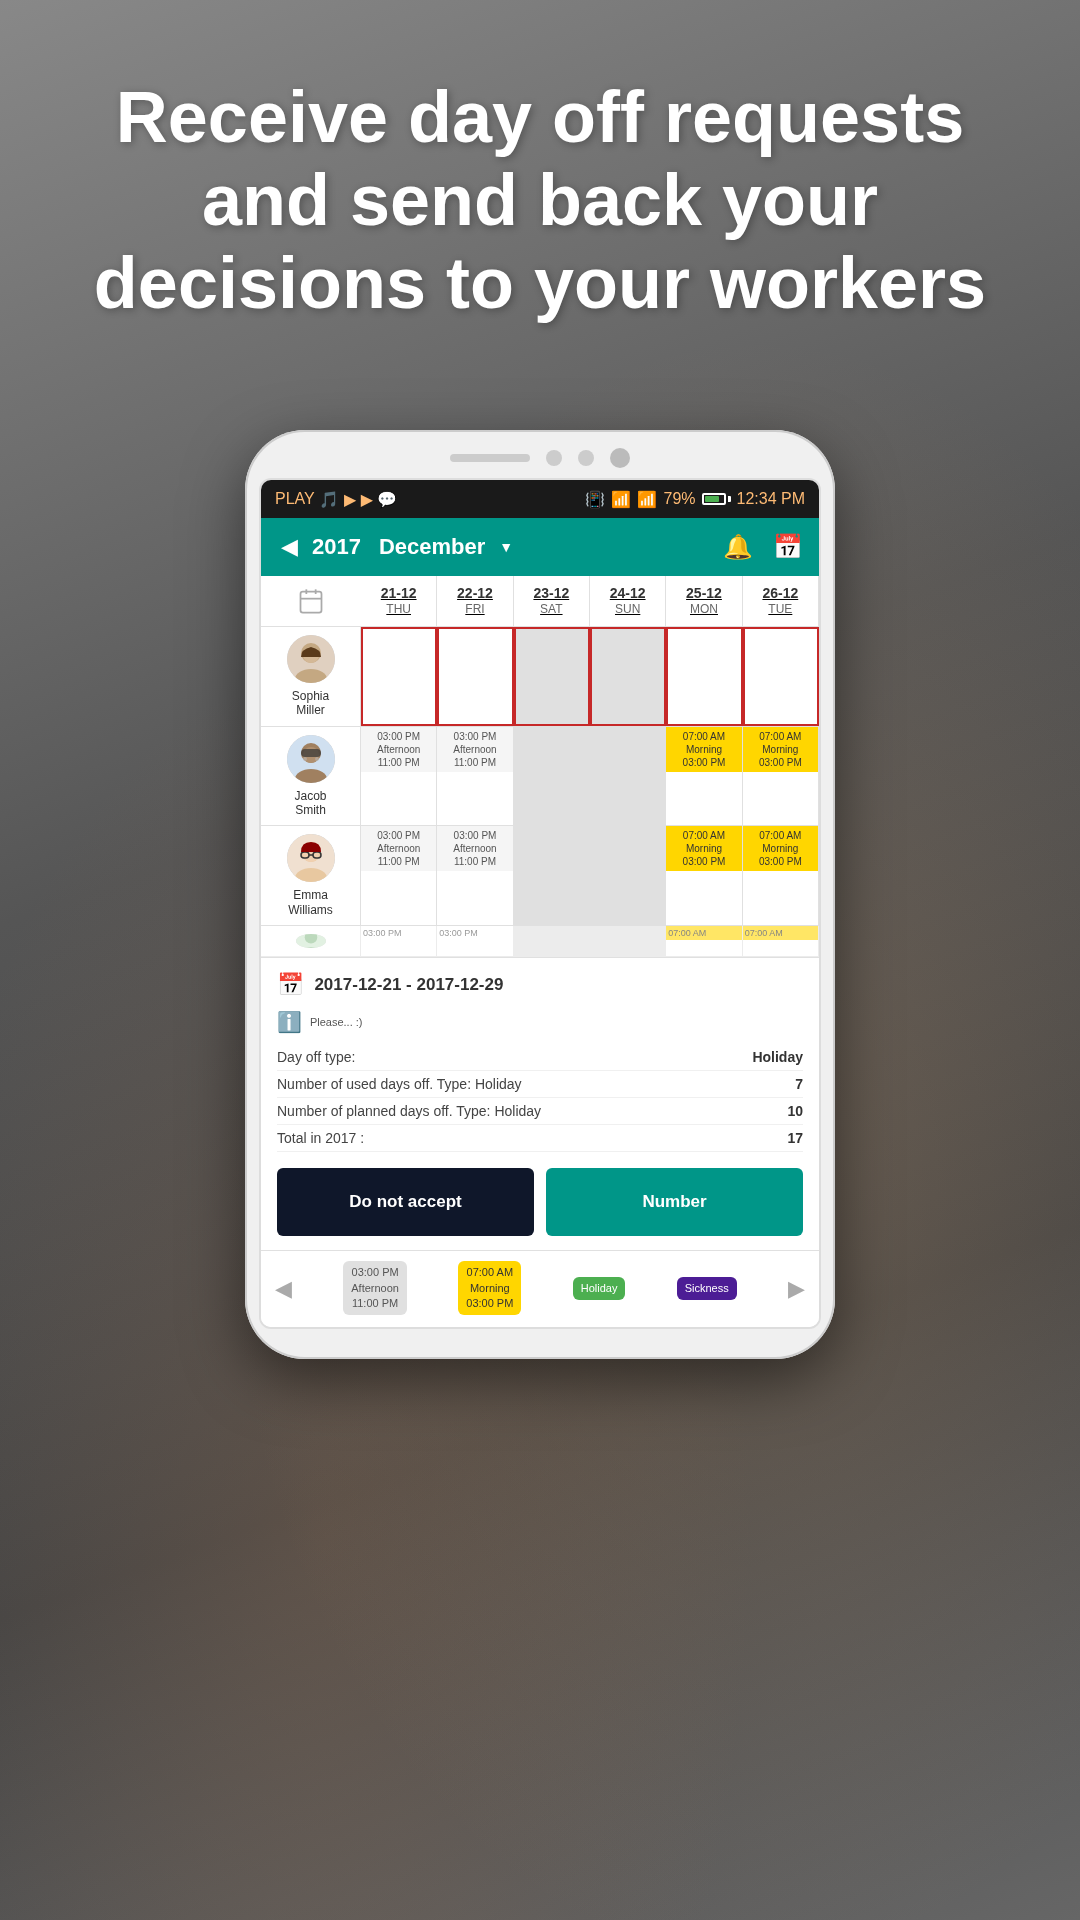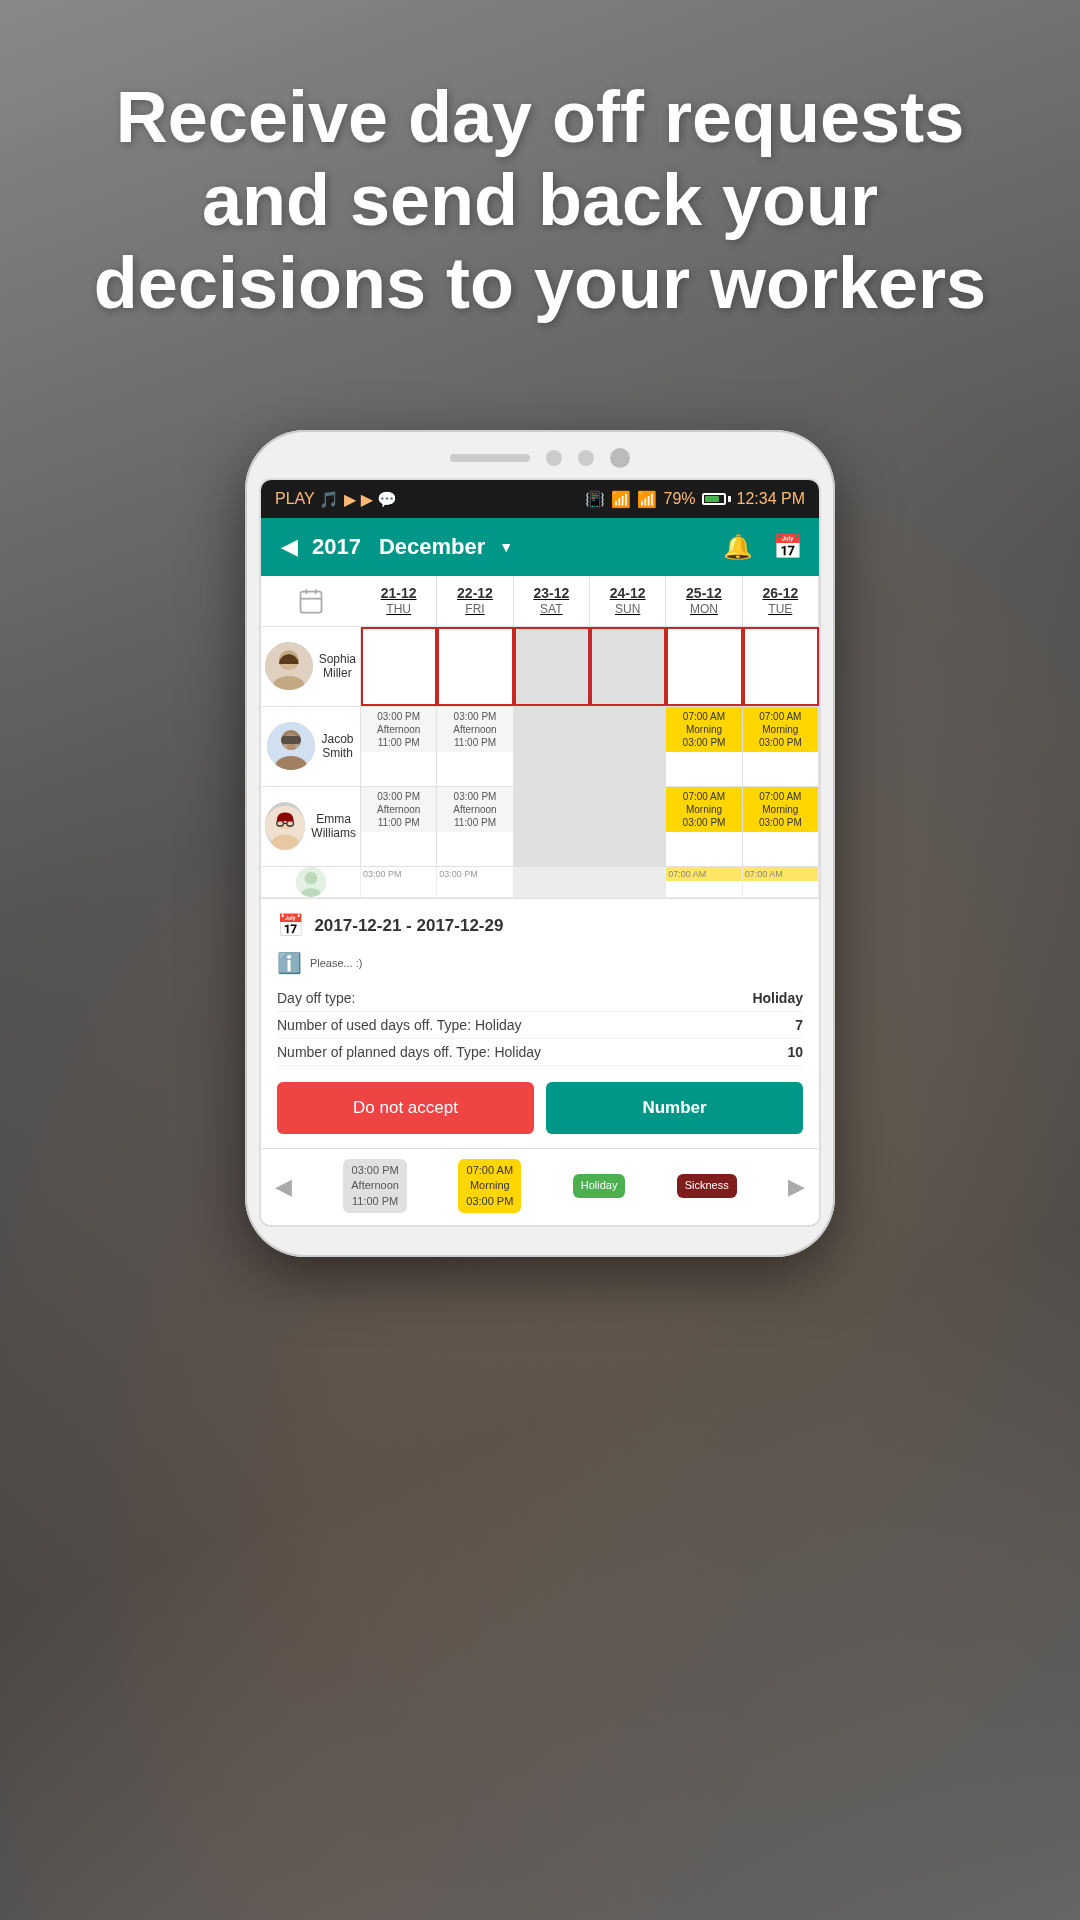--- a/index.html
+++ b/index.html
@@ -237,20 +237,21 @@
     
     .emp-row {
       display: grid;
       grid-template-columns: 100px repeat(6, 1fr);
       border-bottom: 1px solid #e0e0e0;
       min-height: 80px;
     }
 
     .emp-info {
       display: flex;
+      flex-direction: column;
       align-items: center;
       justify-content: center;
       padding: 8px 4px;
       border-right: 1px solid #e0e0e0;
       gap: 6px;
     }
 
     .emp-avatar {
       width: 48px;
       height: 48px;
@@ -362,27 +363,27 @@
     }
 
     .action-btns {
       display: flex;
       gap: 12px;
       margin-top: 16px;
     }
 
     .btn-reject {
       flex: 1;
-      background: #ef4444;
+      background: #0f172a;
       color: white;
       border: none;
       border-radius: 6px;
-      padding: 8px 10px;
+      padding: 24px 10px;
       font-size: 17px;
-      font-weight: normal;
+      font-weight: bold;
       cursor: pointer;
       text-align: center;
     }
 
     .btn-accept {
       flex: 1;
       background: #009688;
       color: white;
       border: none;
       border-radius: 6px;
@@ -421,21 +422,21 @@
       padding: 4px 8px;
       margin-bottom: 2px;
       font-size: 11px;
       text-align: center;
       line-height: 1.4;
     }
 
     .badge-gray { background: #e0e0e0; color: #555; }
     .badge-yellow { background: #ffd600; color: #333; }
     .badge-green { background: #4caf50; color: white; }
-    .badge-red { background: #7f1d1d; color: white; }
+    .badge-red { background: #4c1d95; color: white; }
   </style>
 </head>
 <body>
 
 <div class="bg-overlay"></div>
 <div class="bg-hands"></div>
 
 <div class="headline">
   <span>Receive day off requests and send back your decisions to your workers</span>
 </div>
@@ -664,20 +665,24 @@
         <div class="info-row">
           <span>Number of used days off. Type: Holiday</span>
           <span class="info-val">7</span>
         </div>
 
         <div class="info-row">
           <span>Number of planned days off. Type: Holiday</span>
           <span class="info-val">10</span>
         </div>
 
+        <div class="info-row">
+          <span>Total in 2017 :</span>
+          <span class="info-val">17</span>
+        </div>
 
         <div class="action-btns">
           <button class="btn-reject">Do not accept</button>
           <button class="btn-accept">Number</button>
         </div>
 
       </div>
 
       <div class="legend-bar">
         <span class="legend-nav">◀</span>

